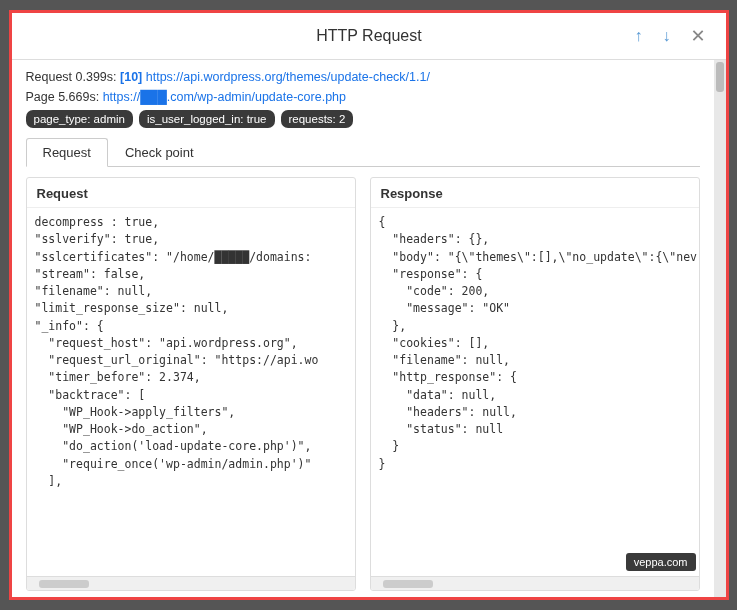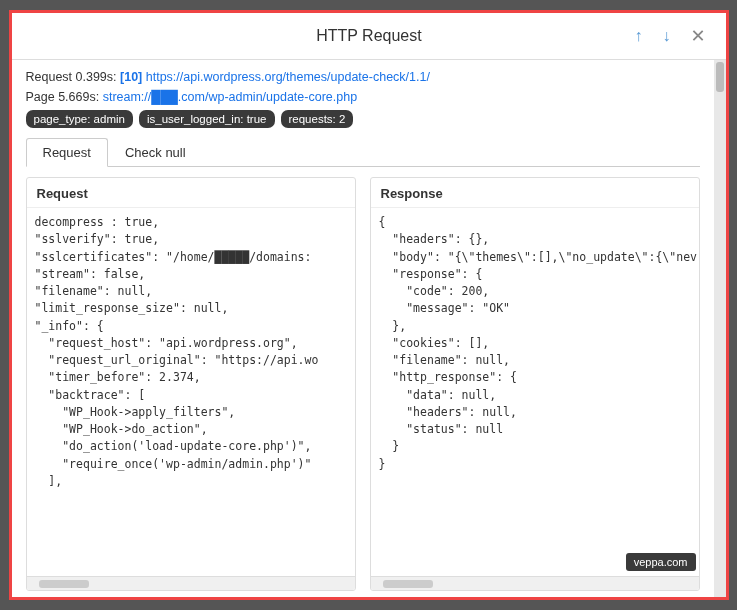--- a/index.html
+++ b/index.html
@@ -205,31 +205,31 @@
   <div style="display:flex;flex:1;overflow:hidden;justify-content:center;">
     <div class="modal-body">
       <div class="info-row">
         <span>Request 0.399s: </span>
         <span class="count">[10]</span>
         <span> </span>
         <a class="link">https://api.wordpress.org/themes/update-check/1.1/</a>
       </div>
       <div class="info-row">
         <span>Page 5.669s: </span>
-        <a class="link">stream://███.com/wp-admin/update-core.php</a>
+        <a class="link">https://███.com/wp-admin/update-core.php</a>
       </div>
       <div class="badges">
         <span class="badge">page_type: admin</span>
         <span class="badge">is_user_logged_in: true</span>
         <span class="badge">requests: 2</span>
       </div>
 
       <div class="tabs">
         <button class="tab active">Request</button>
-        <button class="tab">Check null</button>
+        <button class="tab">Check point</button>
       </div>
 
       <div class="panels">
         <div class="panel">
           <div class="panel-title">Request</div>
           <div class="panel-content">decompress : true,
 "sslverify": true,
 "sslcertificates": "/home/█████/domains:
 "stream": false,
 "filename": null,

